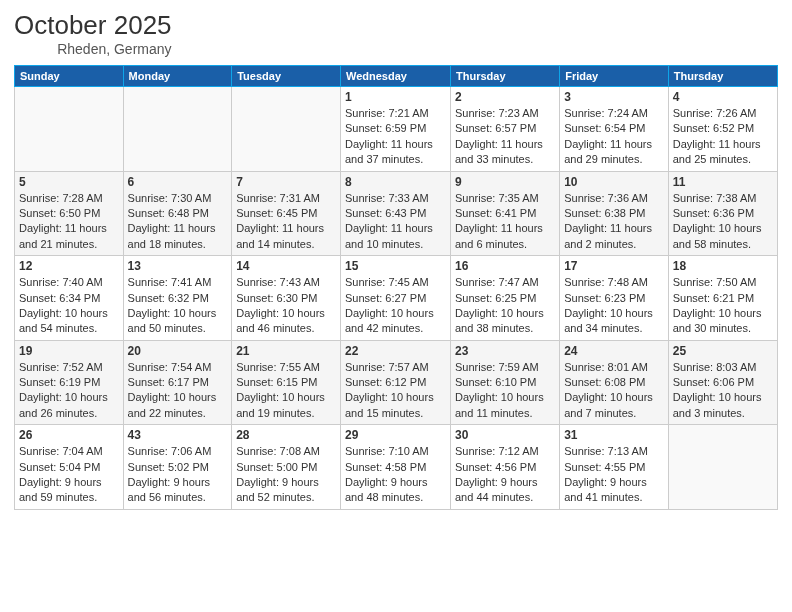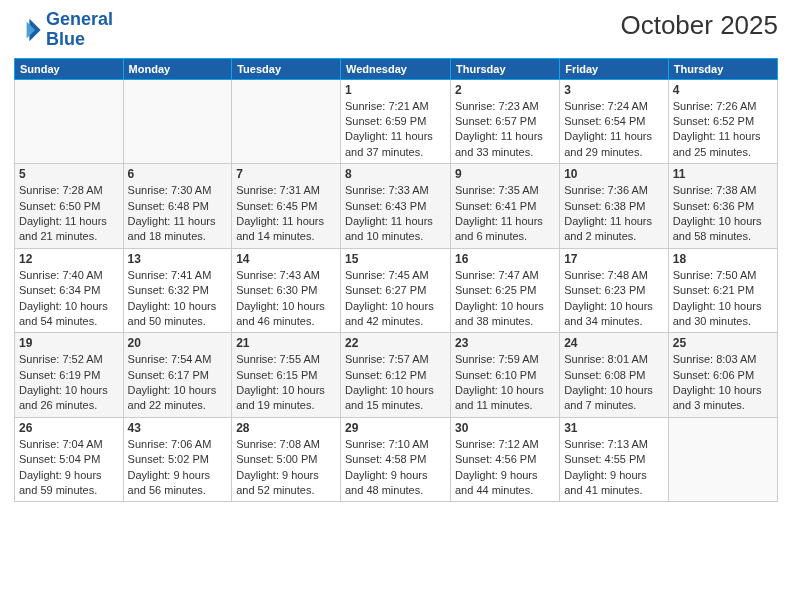--- a/index.html
+++ b/index.html
@@ -90,32 +90,23 @@
     }
     .empty {
       background: #f9f9f9 !important;
     }
   </style>
 </head>
 <body>
 
 <div class="page">
   <div class="header">
-    <div class="logo">
-      <svg class="logo-icon" viewBox="0 0 40 40">
-        <polygon points="22,4 38,20 22,36" fill="#1a5fa8"></polygon>
-        <polygon points="18,8 30,20 18,32" fill="#4a9fd4"></polygon>
-      </svg>
-      <div class="logo-text">
-        <div><span>General</span></div>
-        <div style="color:#1a5fa8;">Blue</div>
-      </div>
-    </div>
     <div class="title-block">
       <div class="month-title">October 2025</div>
+      <div class="subtitle">Rheden, Germany</div>
     </div>
   </div>
 
   <table class="calendar">
     <thead>
       <tr>
       <th>Sunday</th>
           <th>Monday</th>
           <th>Tuesday</th>
           <th>Wednesday</th>

